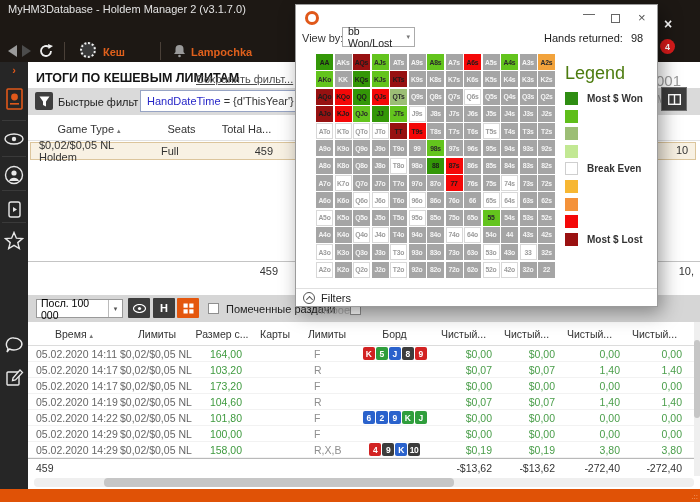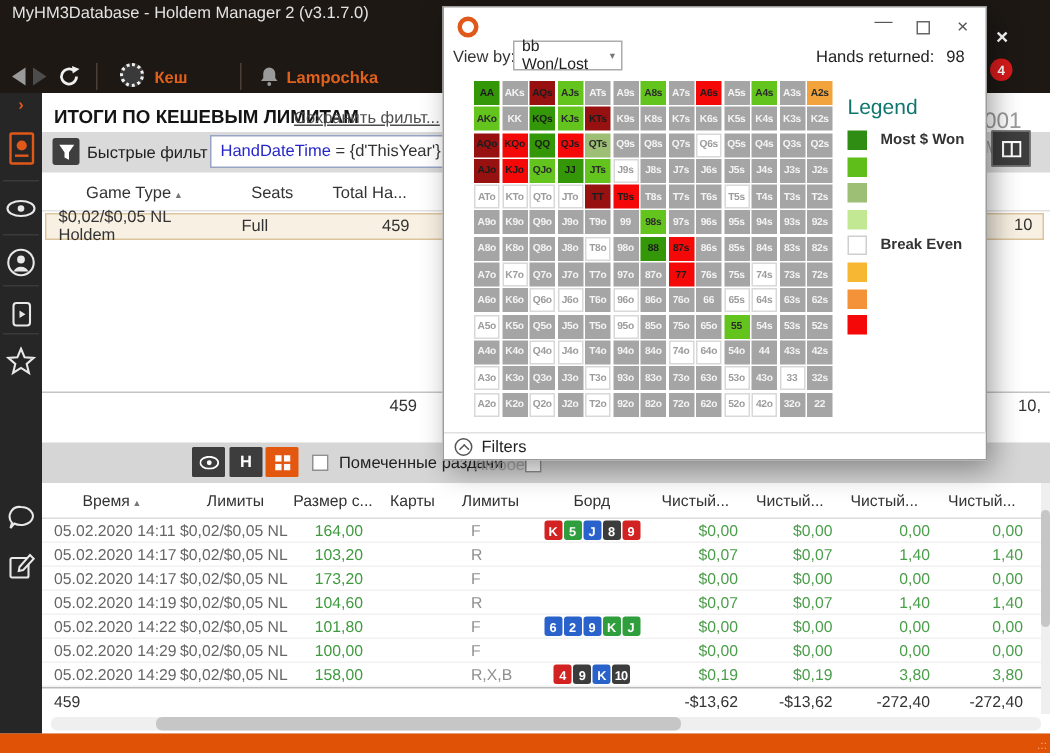--- a/index.html
+++ b/index.html
@@ -104,21 +104,21 @@
   #viewby-select .txt{flex:1;padding-left:5px;} #viewby-select .ch{font-size:7px;color:#777;padding-right:4px;}
   #hands-ret{left:248px;top:27px;font-size:11px;color:#222;}
   #hands-ret b{font-weight:normal;padding-left:8px;}
   #hand-grid{left:20px;top:49px;display:grid;grid-template-columns:repeat(13,17px);
              grid-auto-rows:16px;gap:1.3px 1.5px;}
   .hcell{display:flex;align-items:center;justify-content:center;font-size:6.8px;font-weight:bold;
          color:#2b2b2b;letter-spacing:-0.2px;}
   .hcell.n{color:#f4f4f4;} .hcell.w{color:#9c9c9c;border:1px solid #d8d8d8;}
   .hcell.r2,.hcell.r,.hcell.g3{color:#1c1c1c;}
   #legend{left:269px;top:58px;width:92px;}
-  #legend-title{font-size:14px;color:#0f766e;margin-bottom:8px;}
+  #legend-title{font-size:18px;color:#4d7c0f;margin-bottom:8px;}
   .lg-row{display:flex;align-items:flex-start;height:17.6px;}
   .lg-sq{width:13px;height:13px;display:inline-block;flex:0 0 13px;}
   .lg-lab{font-size:10px;font-weight:bold;color:#333;padding-left:9px;white-space:nowrap;padding-top:1px;}
   #dlg-filters{left:0px;top:283px;width:361px;height:18px;border-top:1px solid #e0e0e0;background:#fff;
                display:flex;align-items:center;}
   #filters-circle{width:12px;height:12px;border:1px solid #555;border-radius:50%;margin-left:7px;position:relative;}
   #filters-circle i{position:absolute;left:3px;top:4px;width:5px;height:5px;border-left:1px solid #555;border-top:1px solid #555;transform:rotate(45deg);}
   #filters-label{font-size:11px;color:#222;padding-left:6px;}
   svg{display:block;}
 </style>
@@ -236,20 +236,24 @@
     </div>
     <span id="timing" class="abs">001 мс</span>
     <span id="col-btn" class="abs">
       <svg width="13" height="11" viewBox="0 0 13 11">
           <rect x="0.7" y="0.7" width="11.6" height="9.6" fill="none" stroke="#fff" stroke-width="1.4"></rect>
           <line x1="6.5" y1="1" x2="6.5" y2="10" stroke="#fff" stroke-width="1.4"></line>
         </svg>
     </span>
 
     <div id="ctrlbar" class="abs">
+      <div id="last-select" class="abs">
+        <span class="txt">Посл. 100 000</span>
+        <span class="dd">▾</span>
+      </div>
       <span class="abs sq-btn" style="left:100px;">
         <svg width="13" height="9" viewBox="0 0 13 9">
             <ellipse cx="6.5" cy="4.5" rx="6" ry="4" fill="none" stroke="#fff" stroke-width="1.2"></ellipse>
             <circle cx="6.5" cy="4.5" r="1.6" fill="#fff"></circle>
           </svg>
       </span>
       <span class="abs sq-btn" style="left:125px;">H</span>
       <span id="grid-btn" class="abs sq-btn" style="left:149px;">
         <svg width="11" height="11" viewBox="0 0 11 11">
             <rect x="0.5" y="0.5" width="4.2" height="4.2" fill="#fff"></rect>
@@ -613,20 +617,24 @@
             <span class="lg-lab"></span>
           </div>
           <div class="lg-row">
             <span class="lg-sq" style="background: rgb(244, 146, 58);"></span>
             <span class="lg-lab"></span>
           </div>
           <div class="lg-row">
             <span class="lg-sq" style="background: rgb(244, 8, 8);"></span>
             <span class="lg-lab"></span>
           </div>
+          <div class="lg-row">
+            <span class="lg-sq" style="background: rgb(154, 17, 17);"></span>
+            <span class="lg-lab">Most $ Lost</span>
+          </div>
         </div>
     </div>
     <div id="dlg-filters" class="abs">
       <span id="filters-circle">
           <i></i>
         </span>
       <span id="filters-label">Filters</span>
     </div>
   </div>
 

